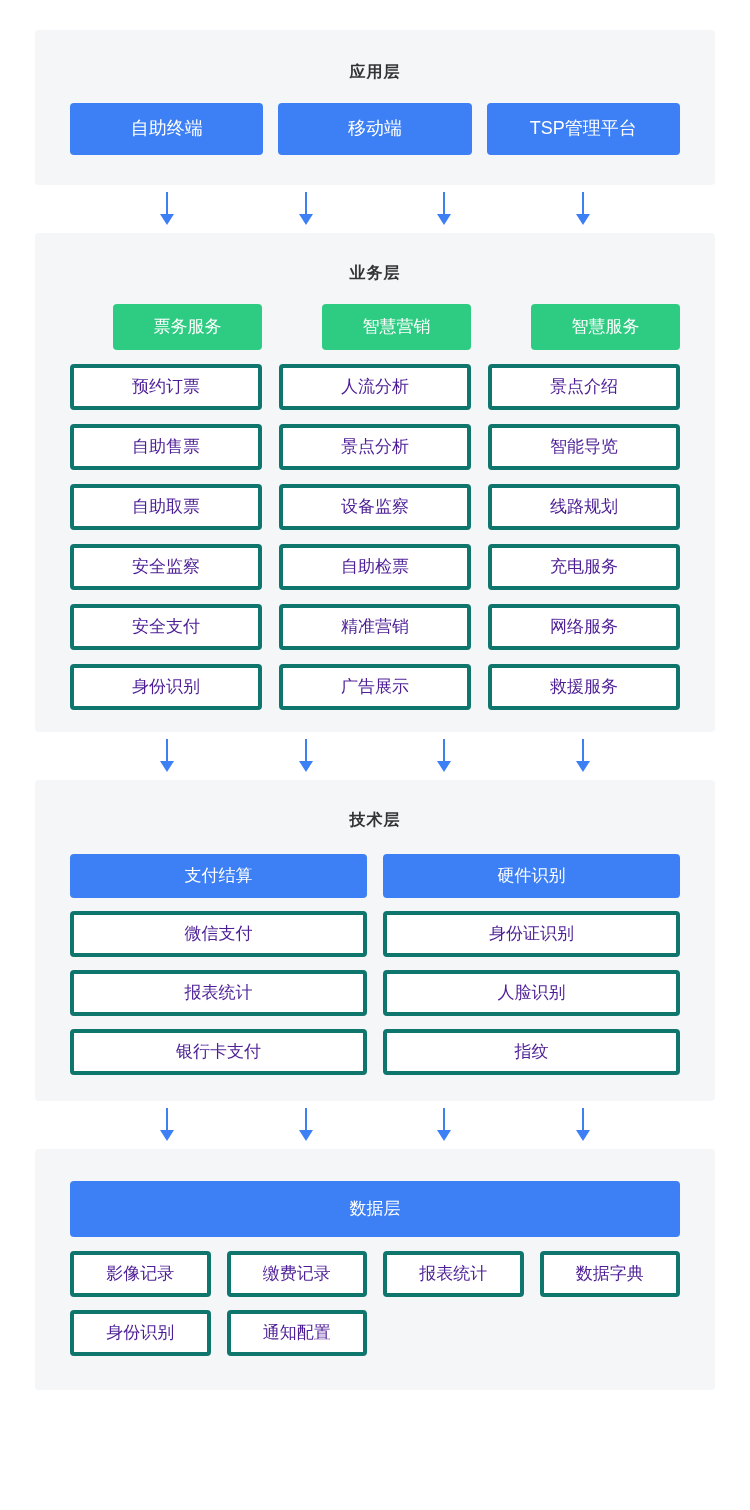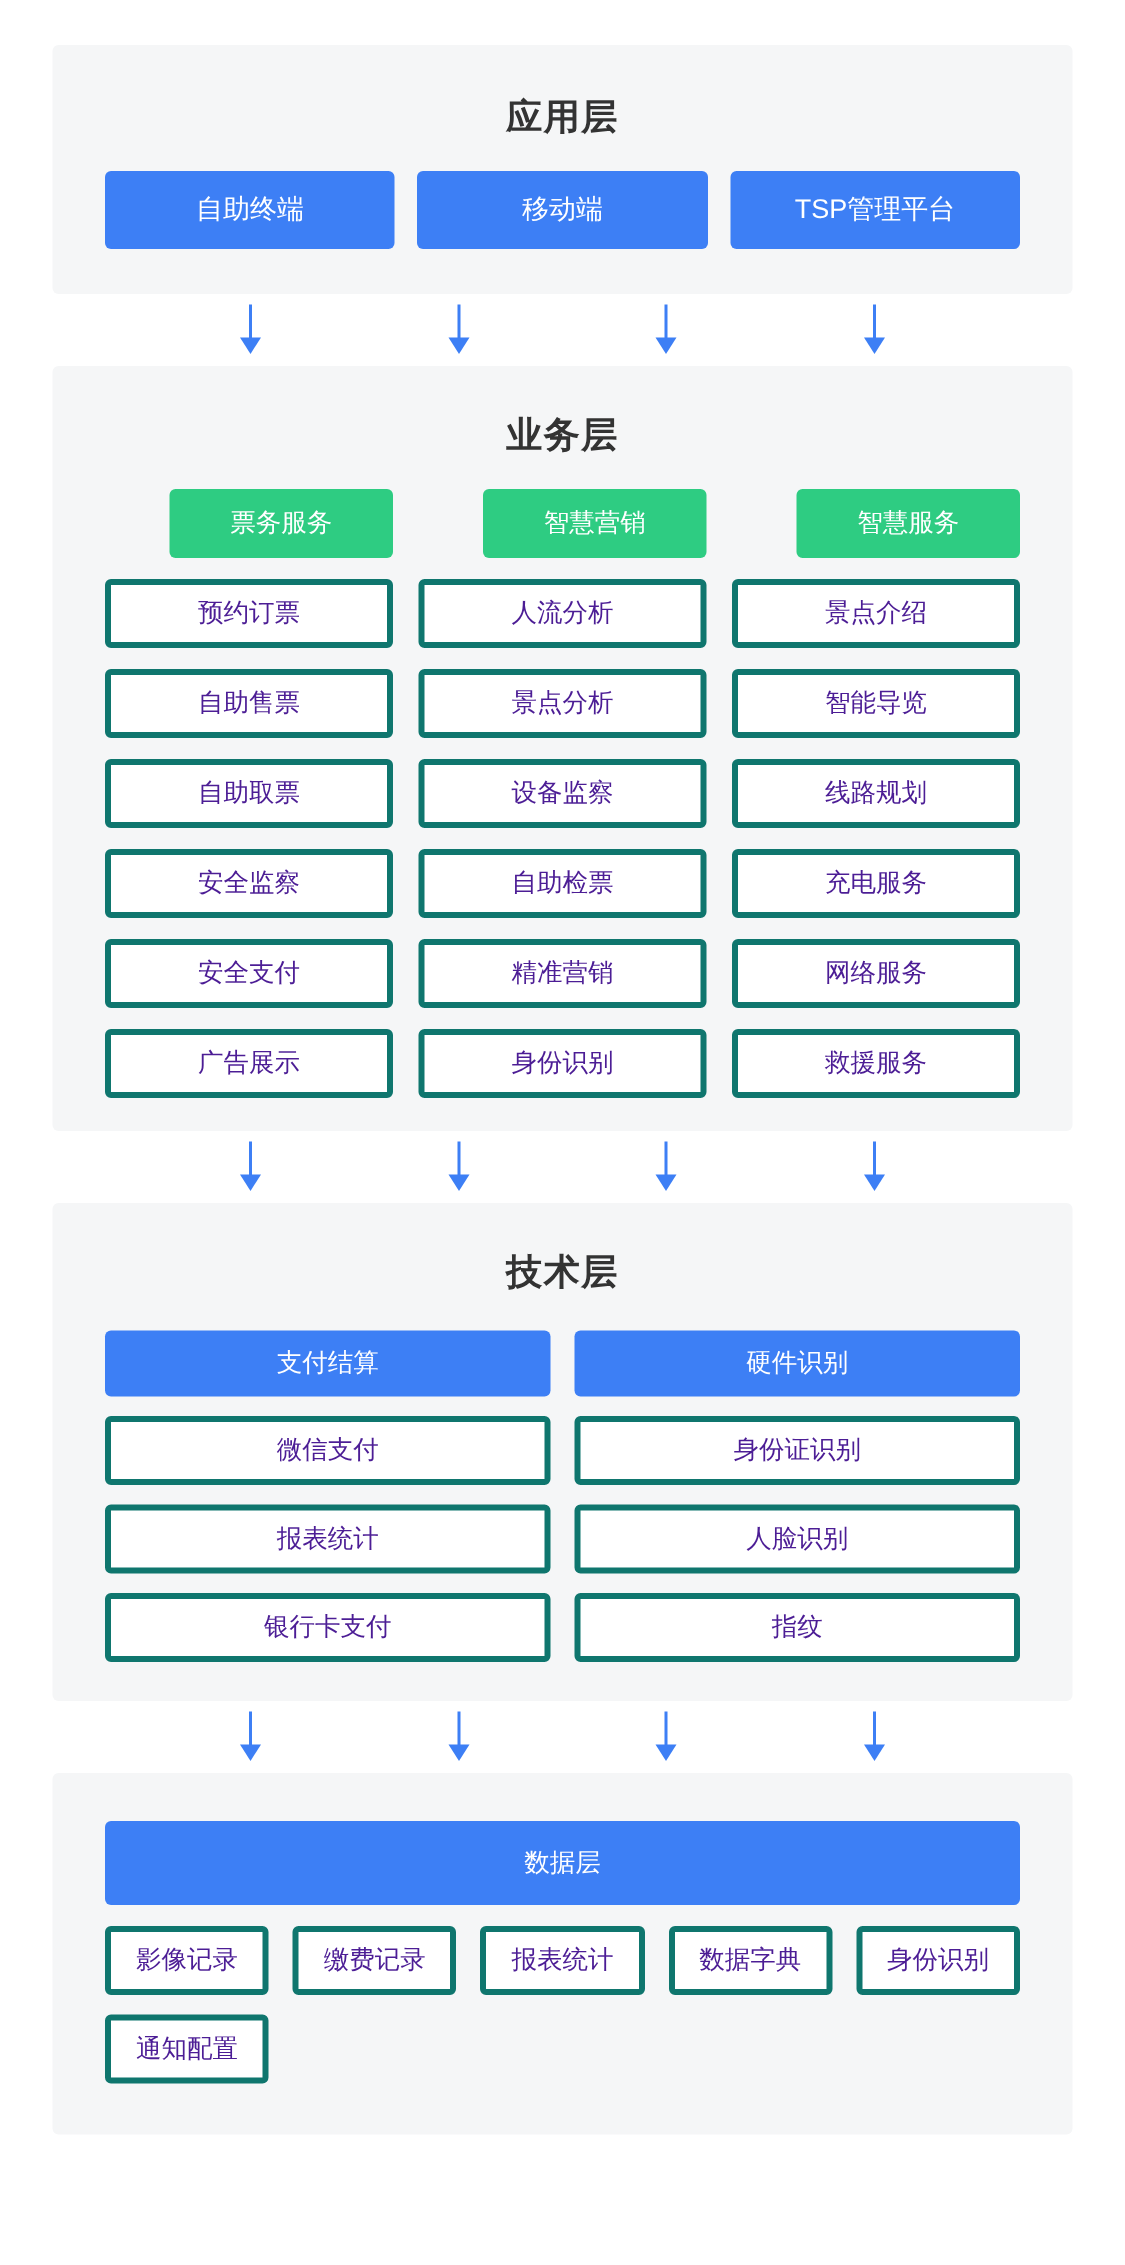--- a/index.html
+++ b/index.html
@@ -22,21 +22,21 @@
     background: #ffffff;
   }
   .layer {
     background: #f5f6f7;
     border-radius: 4px;
     box-sizing: border-box;
     padding: 20px 35px 22px 35px;
   }
   .layer-title {
     text-align: center;
-    font-size: 24px;
+    font-size: 16px;
     font-weight: bold;
     color: #333;
     letter-spacing: 1px;
     margin: 10px 0 20px 0;
   }
   
   .box {
     box-sizing: border-box;
     text-align: center;
     border-radius: 4px;
@@ -140,21 +140,21 @@
   .data-head {
     background: #3d7ff5;
     color: #ffffff;
     height: 56px;
     font-size: 17px;
     border-radius: 4px;
     margin-bottom: 14px;
   }
   .data-grid {
     display: grid;
-    grid-template-columns: repeat(5, 1fr);
+    grid-template-columns: repeat(4, 1fr);
     gap: 13px 16px;
   }
   .layer-data {
     padding-top: 32px;
     padding-bottom: 34px;
   }
   .layer-app {
     padding-top: 22px;
     padding-bottom: 26px;
   }
@@ -219,22 +219,22 @@
       <div class="box box-white">线路规划</div>
 
       <div class="box box-white">安全监察</div>
       <div class="box box-white">自助检票</div>
       <div class="box box-white">充电服务</div>
 
       <div class="box box-white">安全支付</div>
       <div class="box box-white">精准营销</div>
       <div class="box box-white">网络服务</div>
 
+      <div class="box box-white">身份识别</div>
       <div class="box box-white">广告展示</div>
-      <div class="box box-white">身份识别</div>
       <div class="box box-white">救援服务</div>
     </div>
   </section>
 
   <div class="arrows">
     <div class="arrow-track">
       <div class="arrow">
           <span class="stem"></span>
           <span class="head"></span>
         </div>

